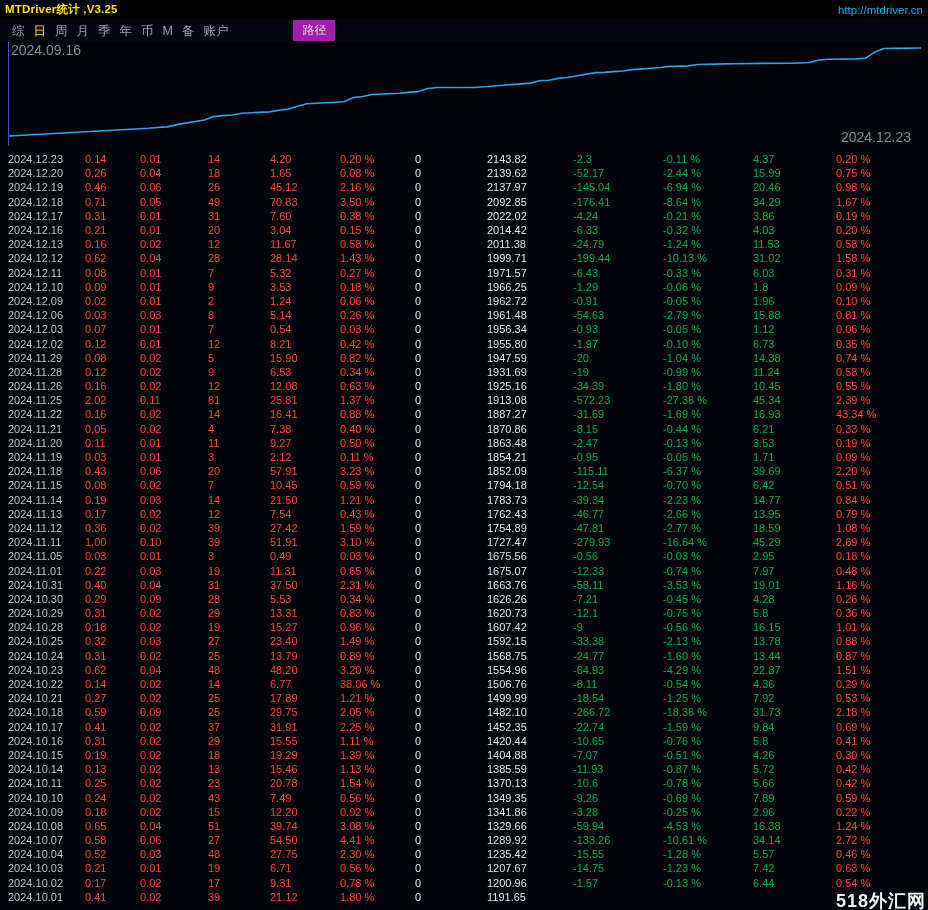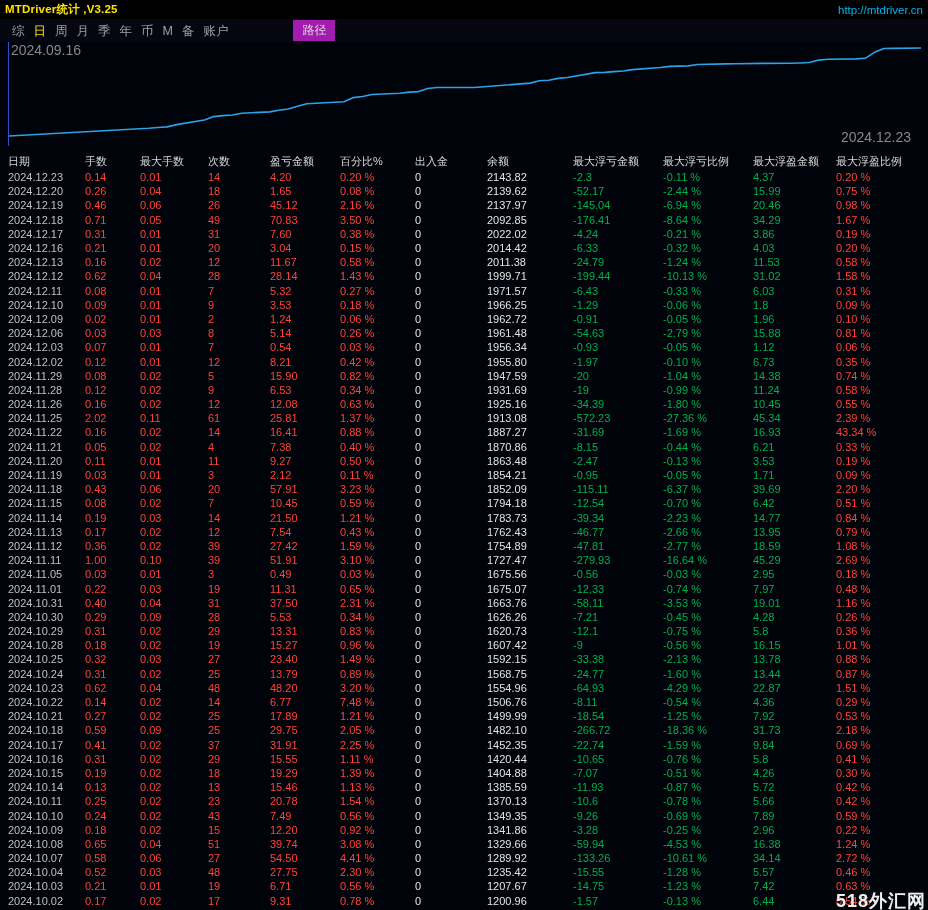--- a/index.html
+++ b/index.html
@@ -71,34 +71,20 @@
 
 <div class="chart">
   <svg width="912" height="104" viewBox="0 0 912 104">
     <polyline fill="none" stroke-width="1.6" stroke-linejoin="round" stroke-linecap="round" points="0.0,94.0 139.6,86.3 148.9,85.5 158.2,84.9 167.5,82.6 195.4,78.0 204.7,74.6 214.0,73.6 223.3,73.0 232.7,71.2 260.6,69.9 269.9,68.3 279.2,67.0 288.5,64.3 297.8,61.8 325.7,60.3 335.0,59.7 344.3,55.6 353.6,54.5 362.9,52.5 390.9,51.2 400.2,50.1 409.5,49.6 418.8,46.5 428.1,45.5 465.3,45.5 521.1,41.1 530.4,38.8 539.8,38.2 549.1,36.4 558.4,35.5 586.3,30.6 595.6,30.4 604.9,29.6 614.2,29.0 623.5,27.6 651.4,25.5 660.7,24.4 679.3,23.9 688.7,22.5 716.6,21.9 725.9,21.8 753.8,21.4 781.7,21.3 791.0,21.0 800.3,20.5 809.6,18.1 818.9,17.2 846.9,16.9 856.2,16.3 865.5,10.3 874.8,6.5 884.1,6.4 912.0,6.0" stroke="#2aa3e8"></polyline>
   </svg>
   <span class="chart-label start">2024.09.16</span>
   <span class="chart-label end">2024.12.23</span>
 </div>
 
 <div class="table">
-  <div class="trow thead">
-      <span class="cell hcell">日期</span>
-      <span class="cell hcell">手数</span>
-      <span class="cell hcell">最大手数</span>
-      <span class="cell hcell">次数</span>
-      <span class="cell hcell">盈亏金额</span>
-      <span class="cell hcell">百分比%</span>
-      <span class="cell hcell">出入金</span>
-      <span class="cell hcell">余额</span>
-      <span class="cell hcell">最大浮亏金额</span>
-      <span class="cell hcell">最大浮亏比例</span>
-      <span class="cell hcell">最大浮盈金额</span>
-      <span class="cell hcell">最大浮盈比例</span>
-    </div>
   <div>
       <div class="trow">
         <span class="cell c0">2024.12.23</span>
         <span class="cell c1">0.14</span>
         <span class="cell c2">0.01</span>
         <span class="cell c3">14</span>
         <span class="cell c4">4.20</span>
         <span class="cell c5">0.20 %</span>
         <span class="cell c6">0</span>
         <span class="cell c7">2143.82</span>
@@ -610,21 +596,21 @@
         <span class="cell c9">-4.29 %</span>
         <span class="cell c10">22.87</span>
         <span class="cell c11">1.51 %</span>
       </div>
       <div class="trow">
         <span class="cell c0">2024.10.22</span>
         <span class="cell c1">0.14</span>
         <span class="cell c2">0.02</span>
         <span class="cell c3">14</span>
         <span class="cell c4">6.77</span>
-        <span class="cell c5">7.48 %</span>
+        <span class="cell c5">38.06 %</span>
         <span class="cell c6">0</span>
         <span class="cell c7">1506.76</span>
         <span class="cell c8">-8.11</span>
         <span class="cell c9">-0.54 %</span>
         <span class="cell c10">4.36</span>
         <span class="cell c11">0.29 %</span>
       </div>
       <div class="trow">
         <span class="cell c0">2024.10.21</span>
         <span class="cell c1">0.27</span>

